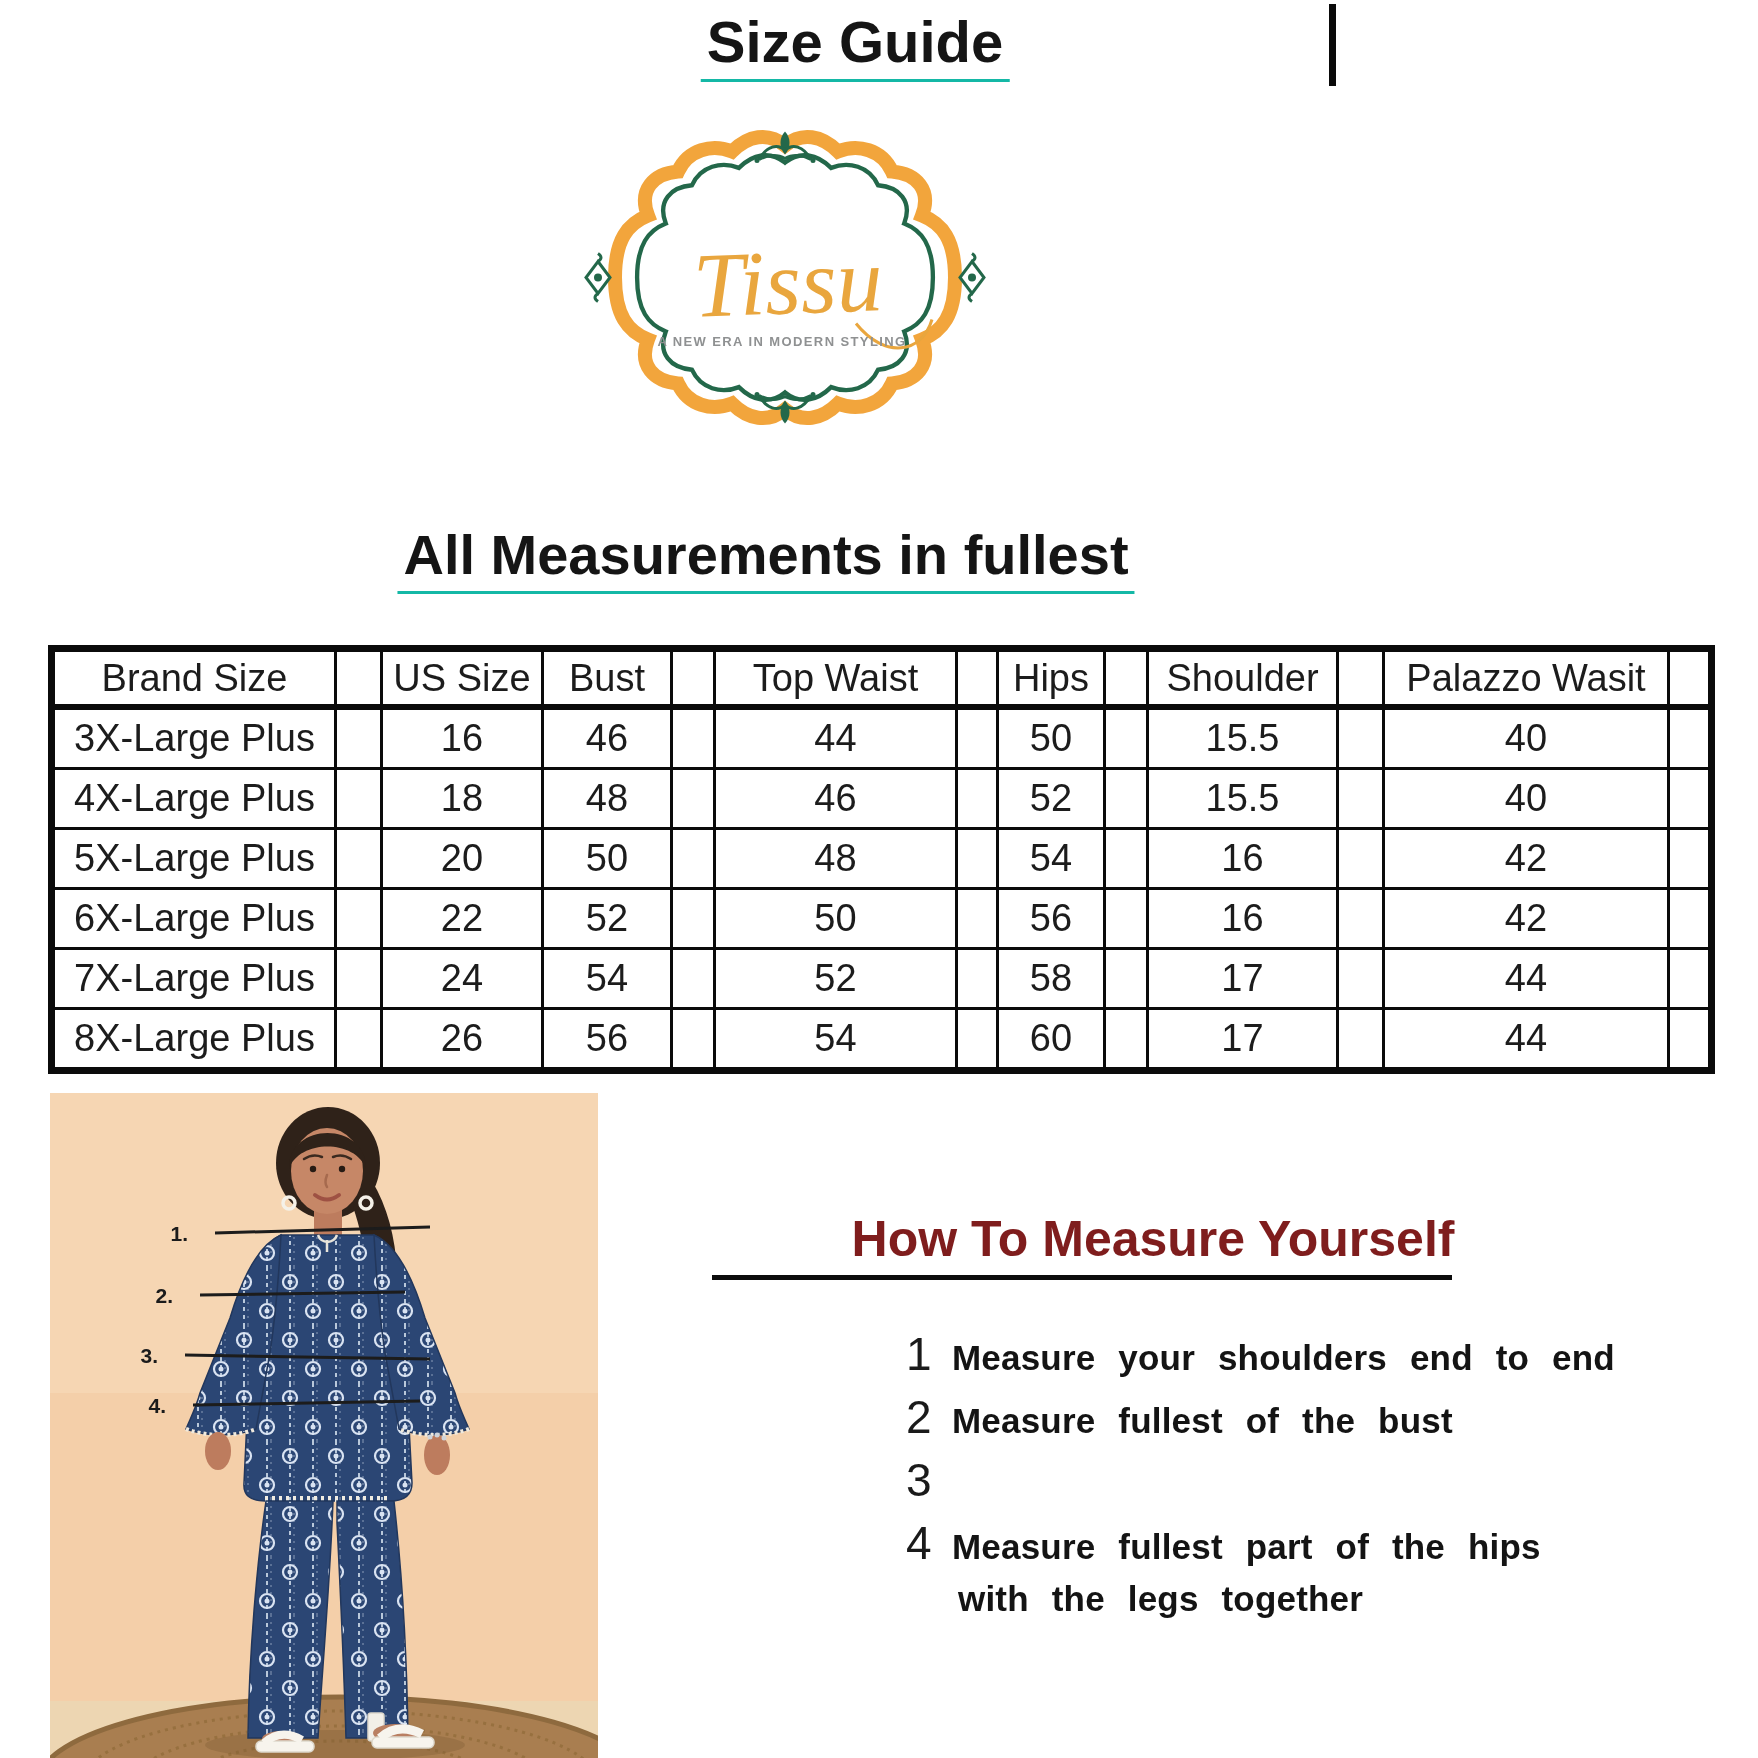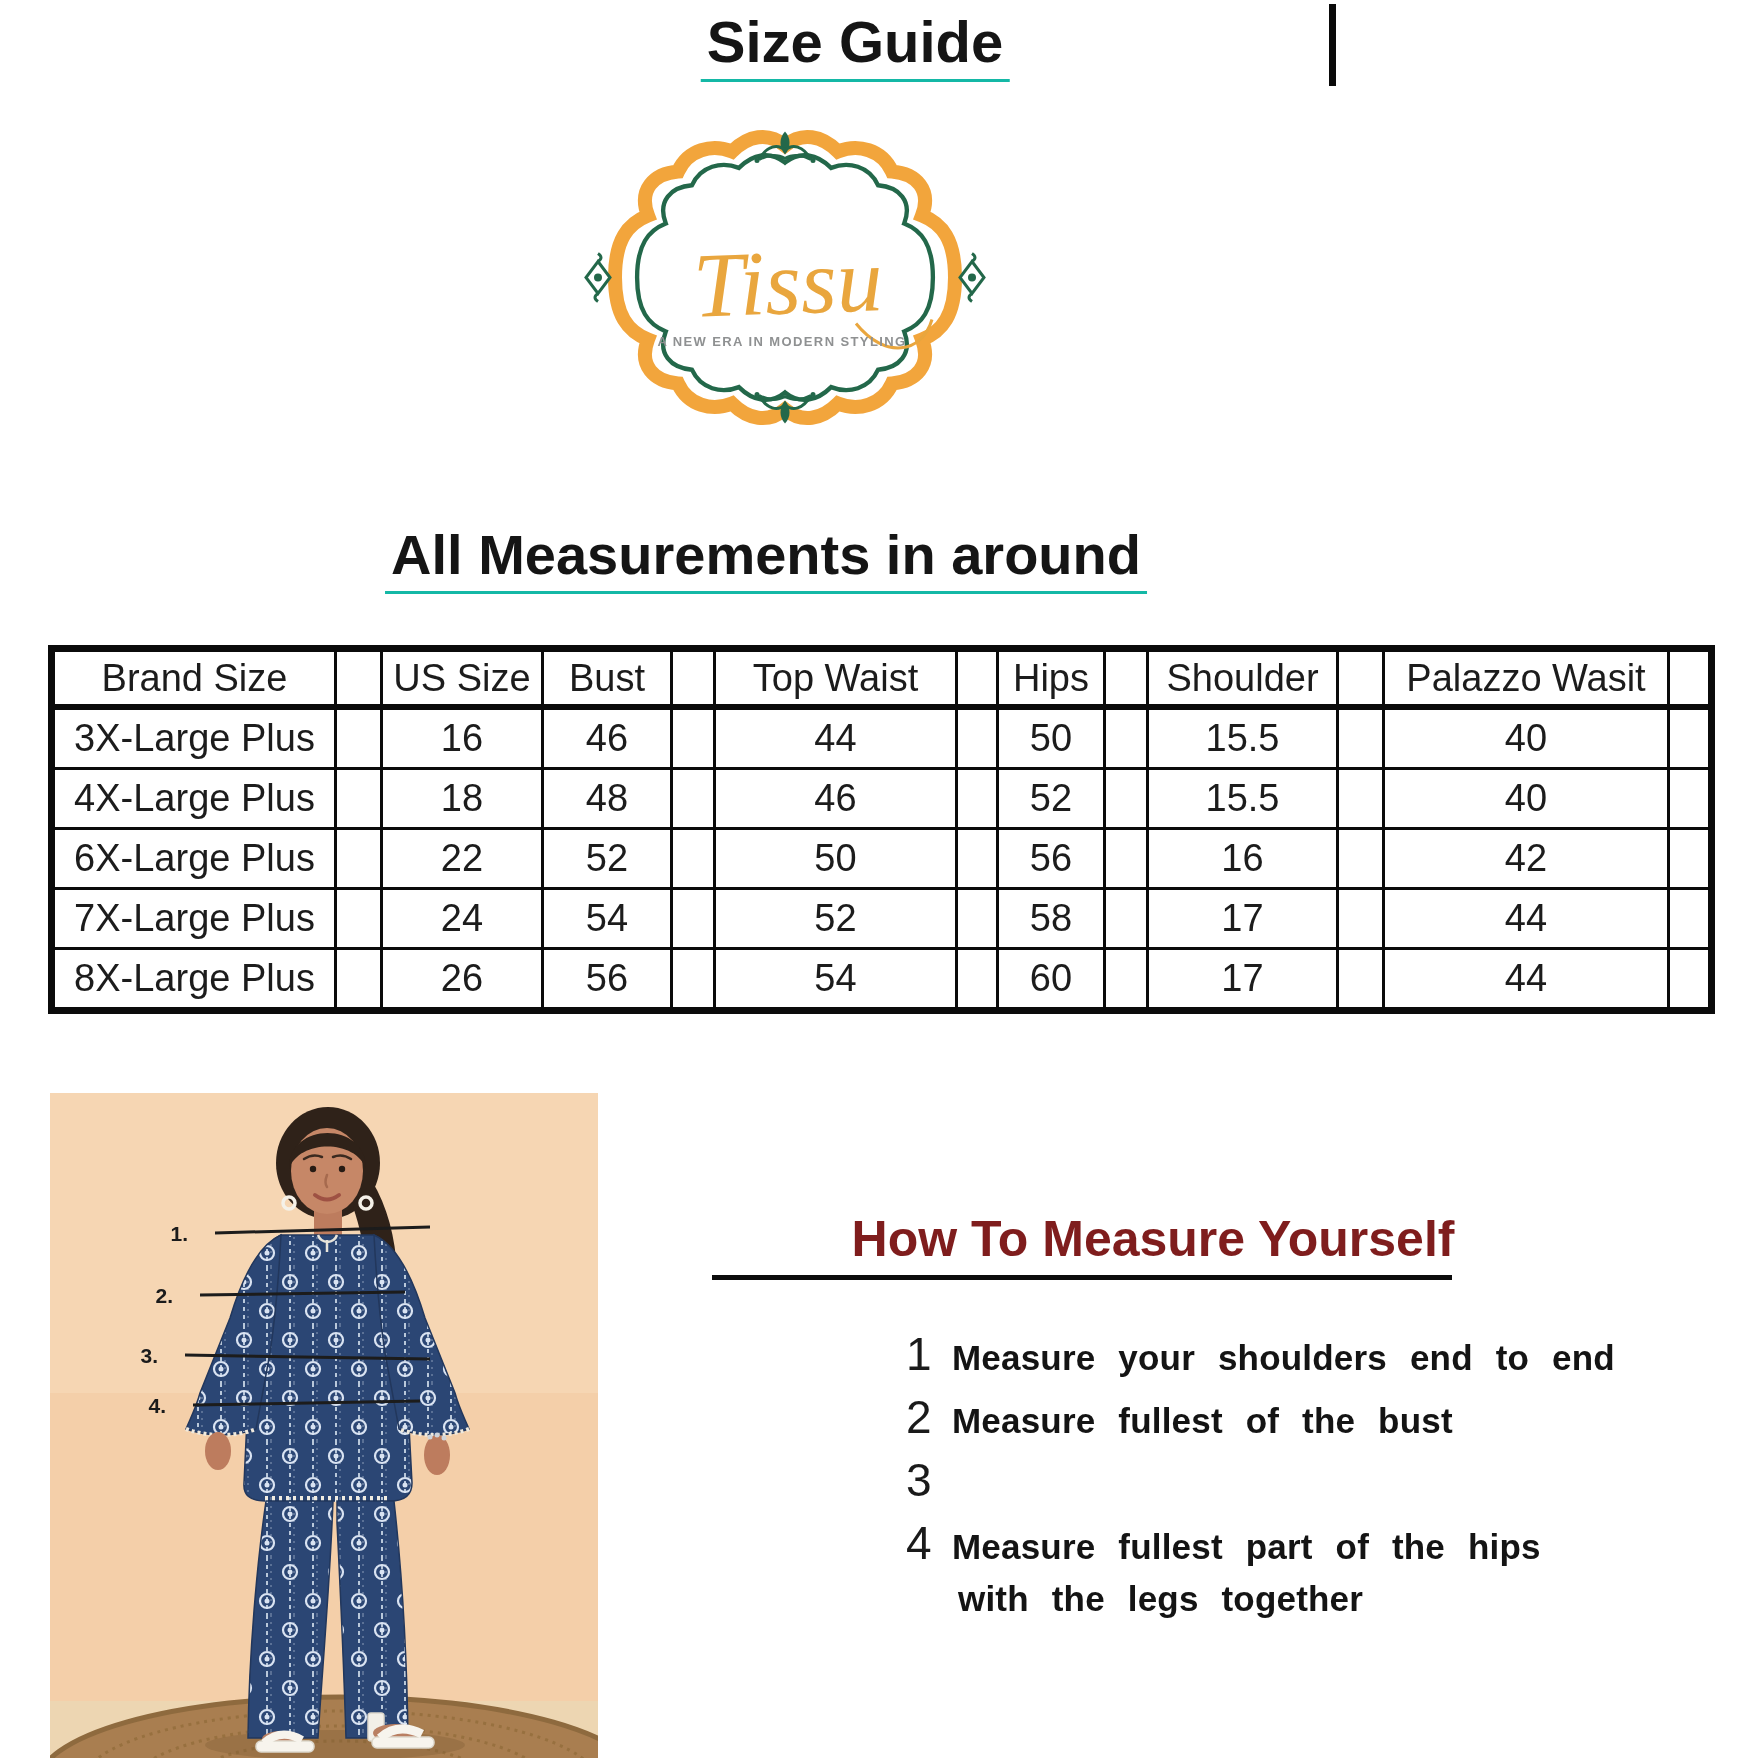--- a/index.html
+++ b/index.html
@@ -84,21 +84,21 @@
       <path d="M412,126 q6,4 0,8 M412,174 q-6,-4 0,-8"></path>
     </g>
 
     <text x="228" y="186" text-anchor="middle" font-family="Liberation Serif, serif" font-style="italic" font-size="92" fill="#E9A63E" transform="rotate(-2 225 160)">Tissu</text>
     <path d="M296,196 C325,232 362,226 372,192" fill="none" stroke="#E9A63E" stroke-width="3"></path>
 
     <text x="222" y="218" text-anchor="middle" font-size="13" font-weight="bold" letter-spacing="1.4" fill="#8F9192">A NEW ERA IN MODERN STYLING</text>
   </svg>
 </div>
 
-<div id="measurements-heading" class="heading">All Measurements in around</div>
+<div id="measurements-heading" class="heading">All Measurements in fullest</div>
 
 <table id="size-table">
   <colgroup>
     <col style="width:284px">
       <col style="width:46px">
       <col style="width:161px">
     <col style="width:129px">
       <col style="width:43px">
       <col style="width:242px">
     <col style="width:41px">
@@ -149,20 +149,35 @@
     <td>46</td>
     <td></td>
     <td>52</td>
     <td></td>
     <td>15.5</td>
     <td></td>
     <td>40</td>
     <td></td>
   </tr>
   <tr>
+    <td>5X-Large Plus</td>
+    <td></td>
+    <td>20</td>
+    <td>50</td>
+    <td></td>
+    <td>48</td>
+    <td></td>
+    <td>54</td>
+    <td></td>
+    <td>16</td>
+    <td></td>
+    <td>42</td>
+    <td></td>
+  </tr>
+  <tr>
     <td>6X-Large Plus</td>
     <td></td>
     <td>22</td>
     <td>52</td>
     <td></td>
     <td>50</td>
     <td></td>
     <td>56</td>
     <td></td>
     <td>16</td>

